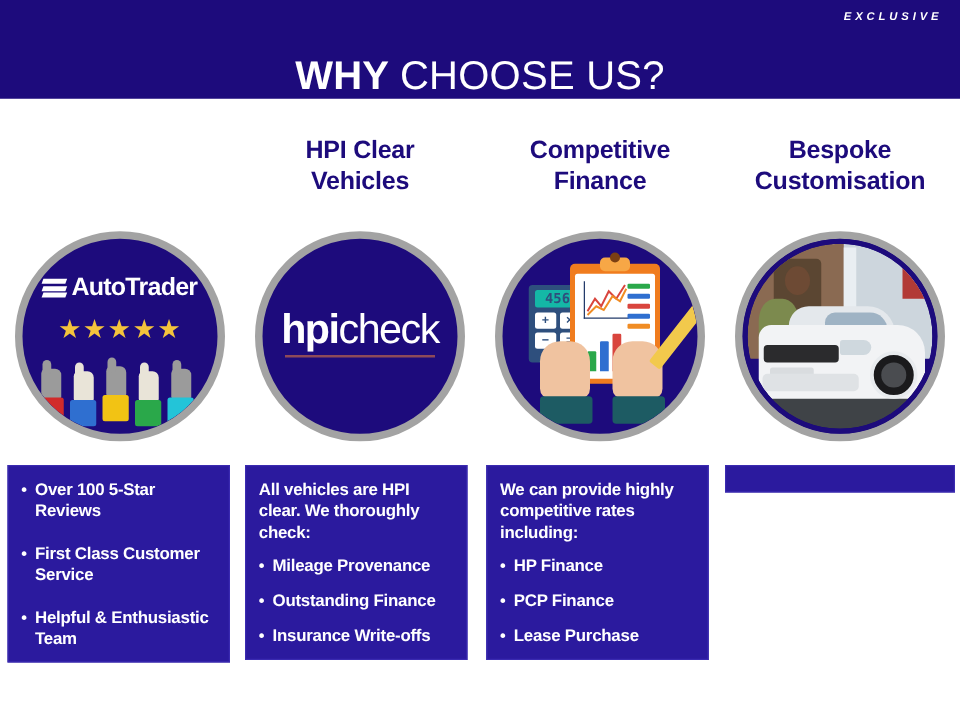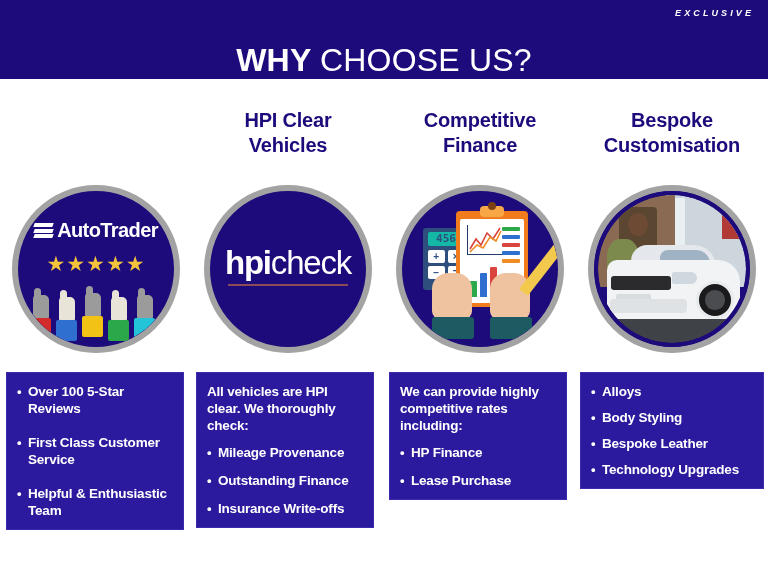--- a/index.html
+++ b/index.html
@@ -543,20 +543,21 @@
           <div class="pencil"></div>
 
         </div>
       </div>
     </div>
 
     <div class="textbox" style="left:5px;">
       <div class="intro">We can provide highly competitive rates including:</div>
       <ul class="blist tight">
         <li>HP Finance</li>
+        <li>PCP Finance</li>
         <li>Lease Purchase</li>
       </ul>
     </div>
   </div>
 
   <div class="col">
     <div class="col-title">
       <span>Bespoke</span><br>
       <span>Customisation</span>
     </div>
@@ -578,22 +579,16 @@
           <div class="car-grill"></div>
           <div class="car-badge"></div>
           <div class="car-lamp"></div>
           <div class="car-lower"></div>
           <div class="car-wheel"></div>
         </div>
       </div>
     </div>
 
     <div class="textbox" style="left:4px;width:184px;">
-      <ul class="blist tight4">
-        <li>Alloys</li>
-        <li>Body Styling</li>
-        <li>Bespoke Leather</li>
-        <li>Technology Upgrades</li>
-      </ul>
     </div>
   </div>
 
 </div>
 
 </body></html>

